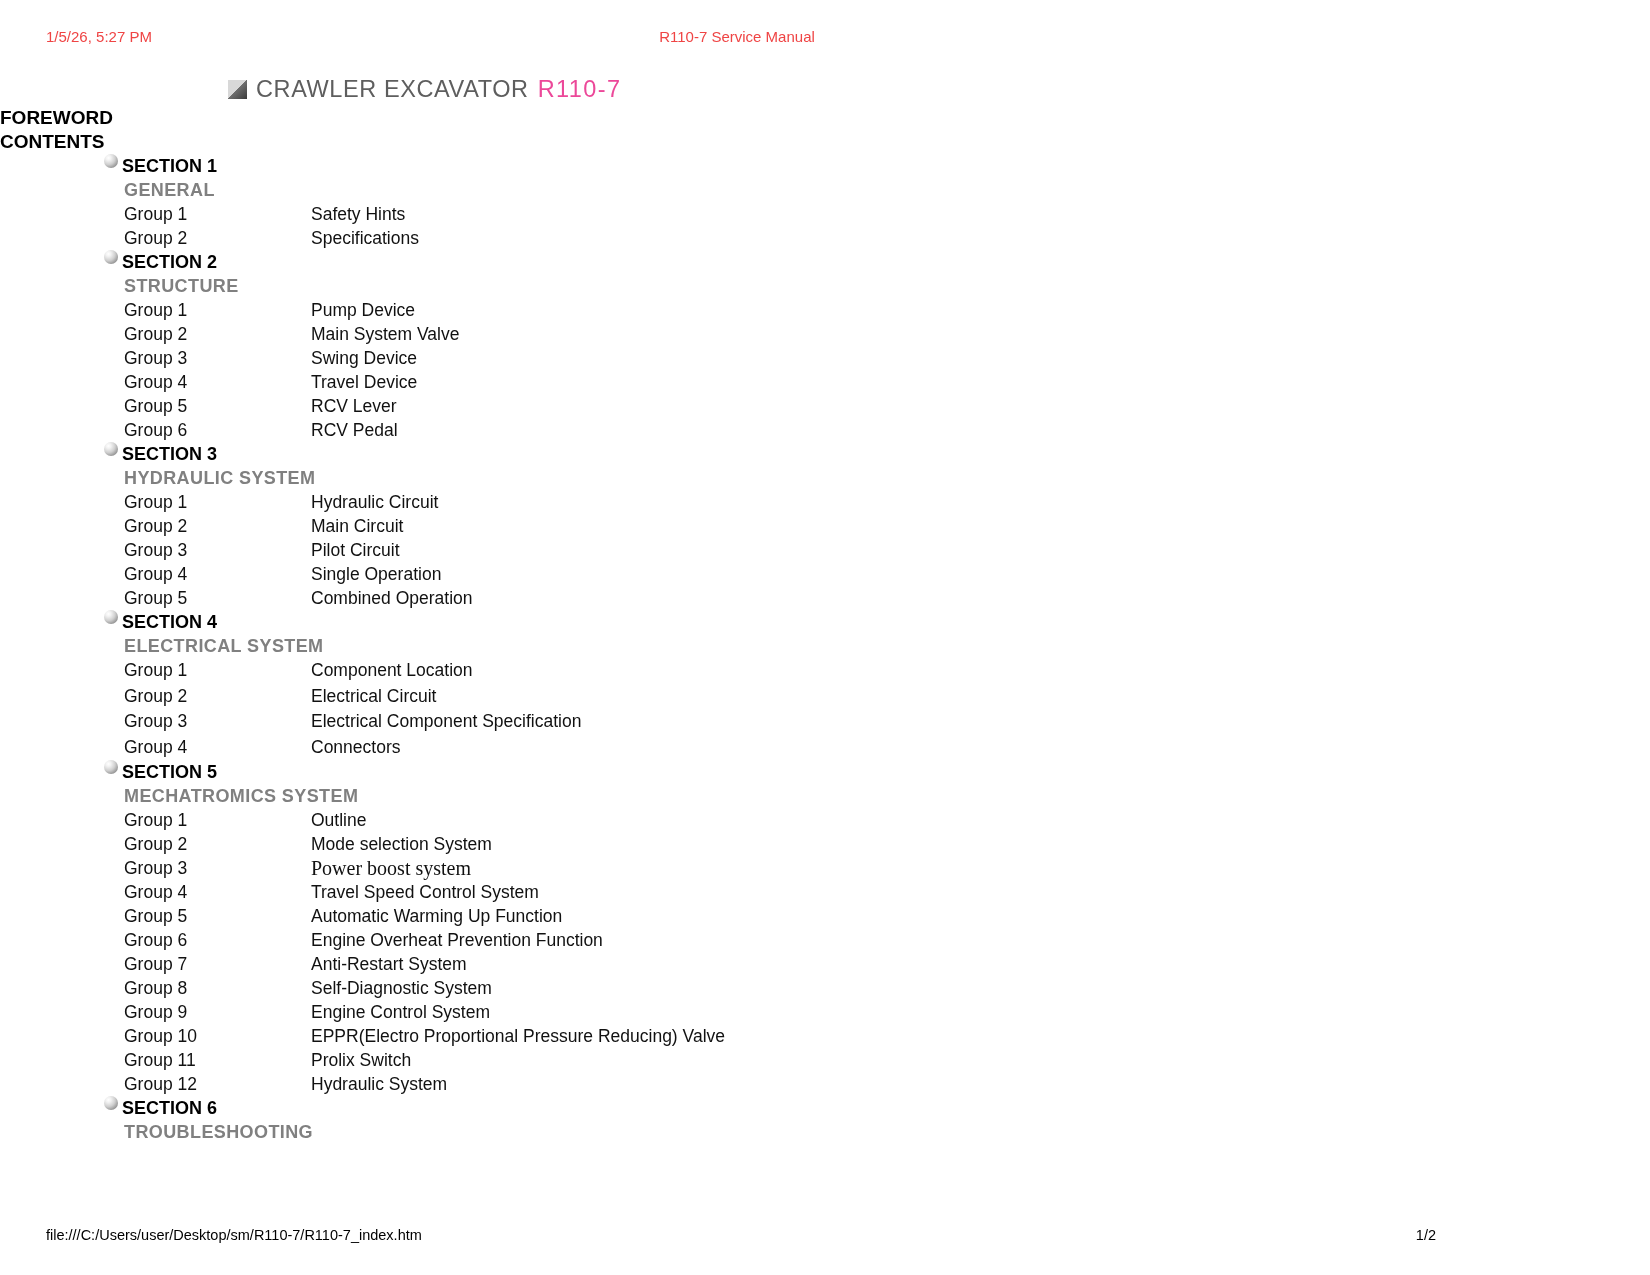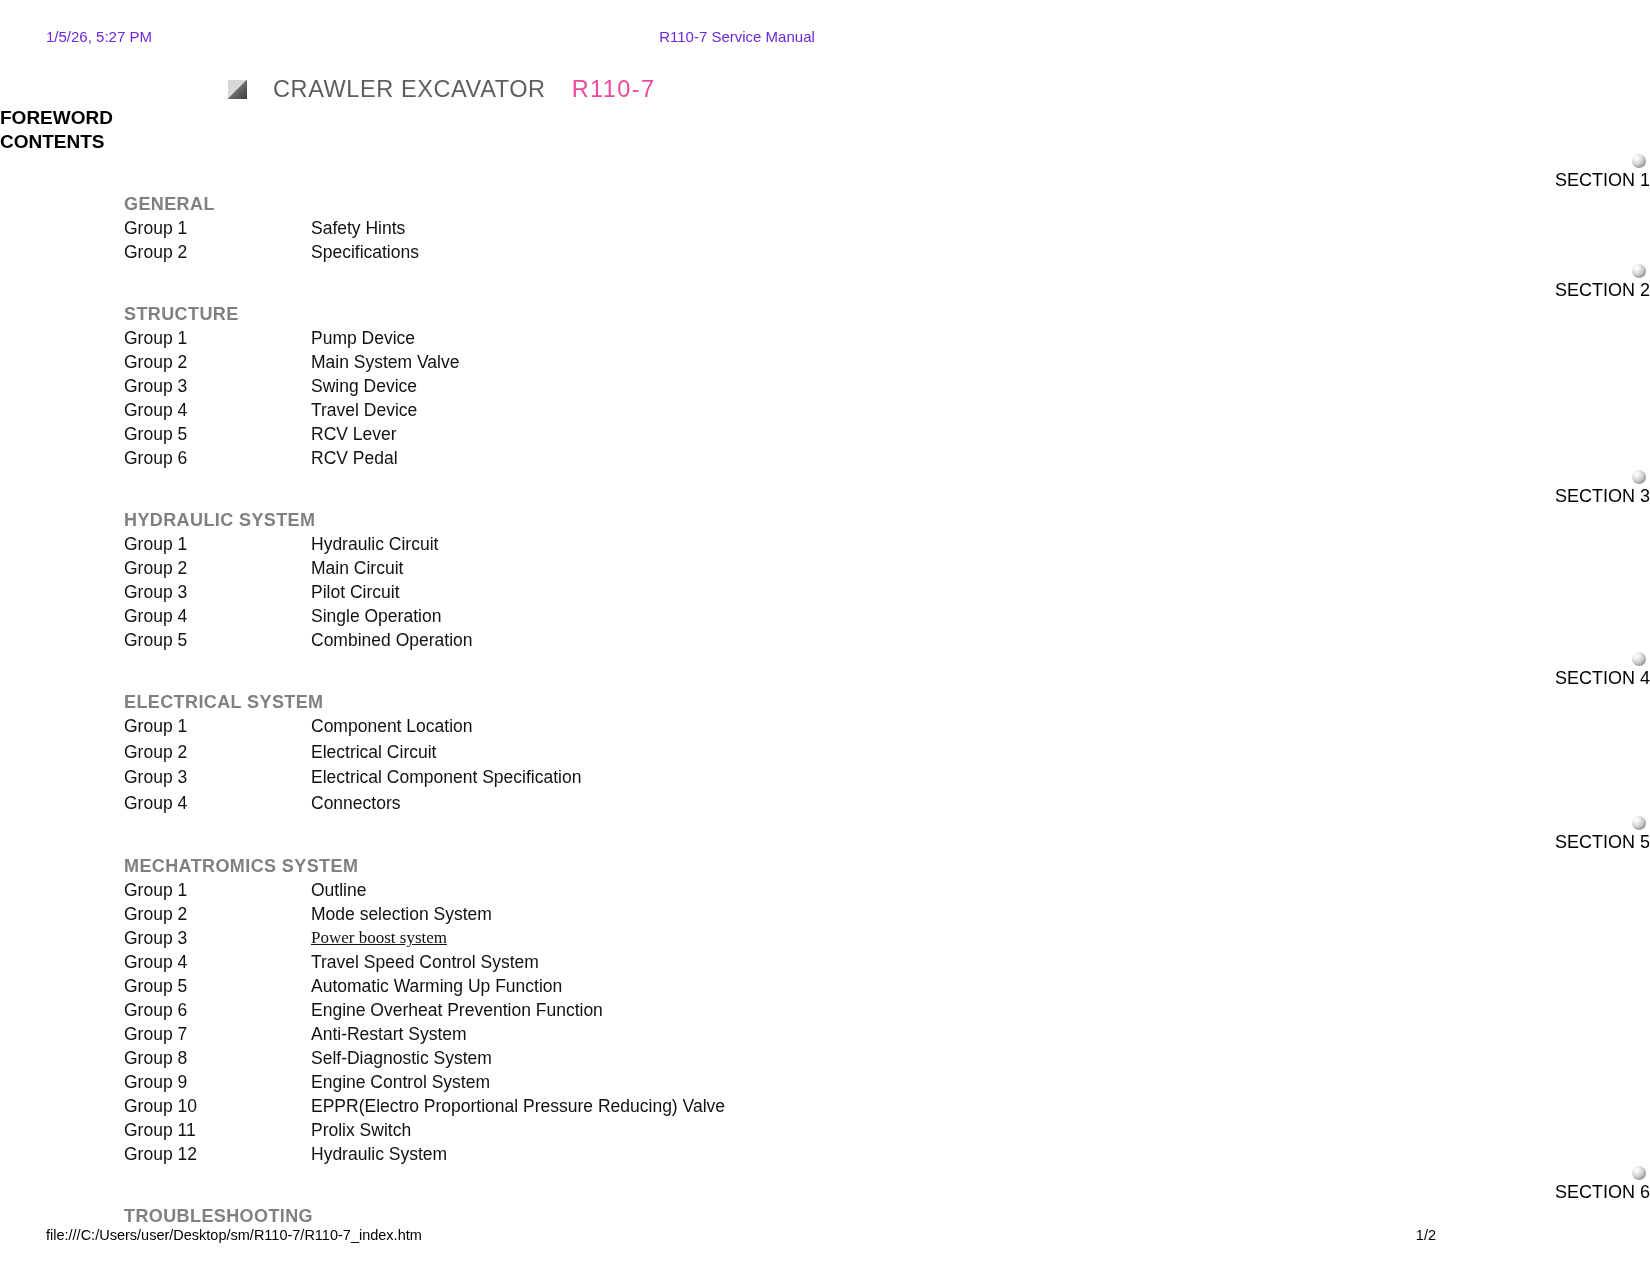--- a/index.html
+++ b/index.html
@@ -17,21 +17,21 @@
   }
 
   
   .print-header {
     position: absolute;
     top: 28px;
     left: 0;
     width: 1650px;
     height: 22px;
     font-size: 15px;
-    color: #6d28d9;
+    color: #ef4444;
   }
   .print-header .ph-left {
     position: absolute;
     left: 46px;
     top: 0;
     white-space: nowrap;
   }
   .print-header .ph-center {
     position: absolute;
     left: 0;
@@ -71,21 +71,21 @@
     width: 1650px;
   }
 
   
   .title-line {
     position: relative;
     height: 34px;
     margin-left: 228px;
     display: flex;
     align-items: center;
-    gap: 17px;
+    gap: 0px;
   }
   .logo-mark {
     width: 19px;
     height: 19px;
     margin-right: 9px;
     flex: none;
     background: linear-gradient(135deg, #d8d8d8 0%, #d8d8d8 48%, #6e6e6e 50%, #3a3a3a 100%);
     display: inline-block;
   }
   .title-main {
@@ -110,27 +110,26 @@
     color: #000;
   }
 
   .section-block {
     margin-top: 0;
   }
 
   .section-head {
     margin-left: 104px;
     font-size: 18px;
-    font-weight: normal;
+    font-weight: bold;
     line-height: 24px;
     color: #000;
     display: flex;
-    align-items: flex-end;
-    white-space: nowrap;
-    flex-direction: column;
+    align-items: flex-start;
+    white-space: nowrap;
   }
   .ball {
     width: 14px;
     height: 14px;
     margin-right: 4px;
     flex: none;
     border-radius: 50%;
     background:
       radial-gradient(circle at 32% 28%, #ffffff 0%, #f2f2f2 18%, #cfcfcf 48%, #9a9a9a 74%, #6d6d6d 100%);
   }
@@ -157,22 +156,21 @@
   }
   .group-label {
     width: 187px;
     flex: none;
   }
   .group-title {
     flex: 1;
   }
   .group-title.serif {
     font-family: "Liberation Serif", serif;
-    font-size: 17px;
-    text-decoration: underline;
+    font-size: 20px;
   }
 </style>
 </head>
 <body>
 
 <div class="print-header">
   <div class="ph-left">1/5/26, 5:27 PM</div>
   <div class="ph-center">R110-7 Service Manual</div>
 </div>
 

